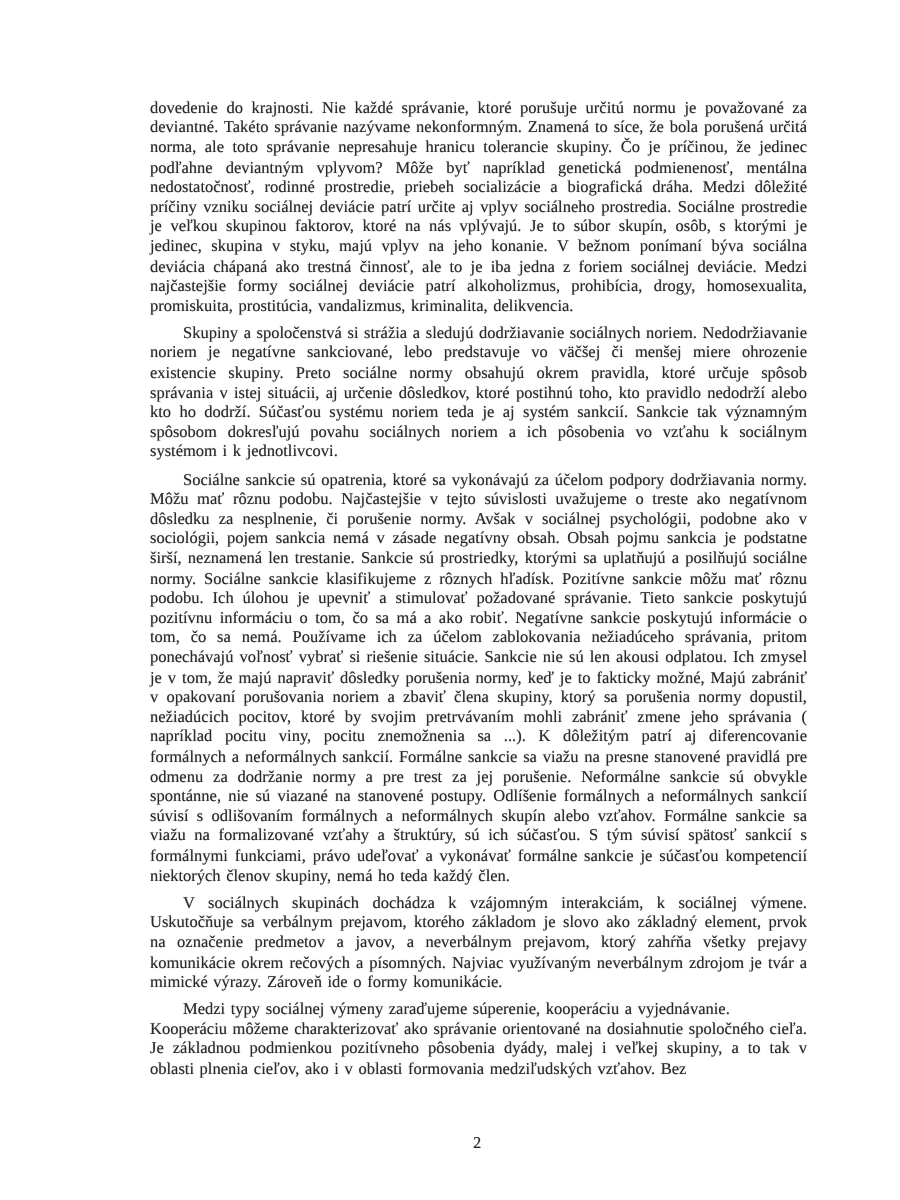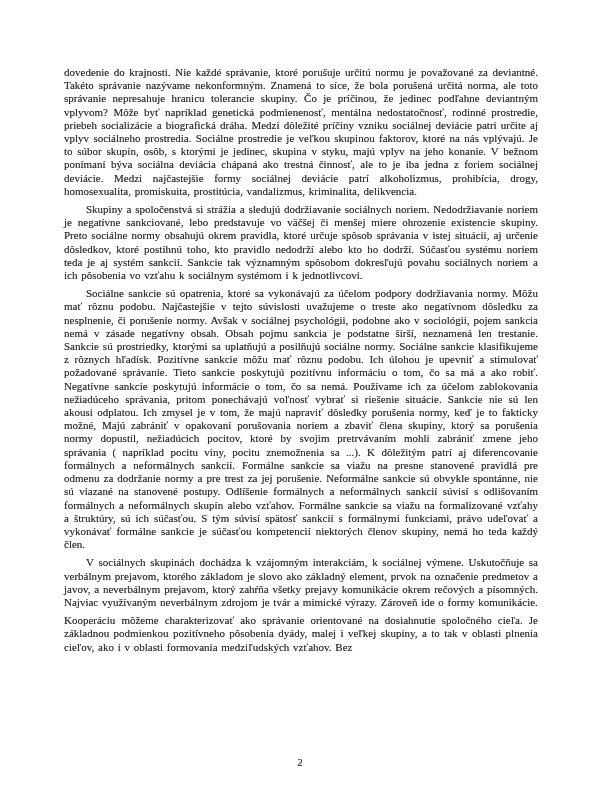--- a/index.html
+++ b/index.html
@@ -14,20 +14,21 @@
     overflow: hidden;
     font-family: "Liberation Serif", "DejaVu Serif", serif;
   }
   .page {
     position: absolute;
     inset: 0;
     box-sizing: border-box;
     padding: 66px 62px 12px 64px;
     background: #ffffff;
     color: #2a2a2a;
+    margin-left: 36px;
   }
   .page-body p.para {
     margin: 0 0 5px 0;
     font-size: 11px;
     line-height: 13.2px;
     text-align: justify;
     text-shadow: 0 0 0.6px rgba(45,45,45,0.55);
     word-spacing: 1px;
   }
   .page-body p.para.indent {
@@ -49,16 +50,17 @@
 </style>
 </head>
 <body>
 
 <div class="page">
   <div class="page-body">
       <p class="para">dovedenie do krajnosti. Nie každé správanie, ktoré porušuje určitú normu je považované za deviantné. Takéto správanie nazývame nekonformným. Znamená to síce, že bola porušená určitá norma, ale toto správanie nepresahuje hranicu tolerancie skupiny. Čo je príčinou, že jedinec podľahne deviantným vplyvom? Môže byť napríklad genetická podmienenosť, mentálna nedostatočnosť, rodinné prostredie, priebeh socializácie a biografická dráha. Medzi dôležité príčiny vzniku sociálnej deviácie patrí určite aj vplyv sociálneho prostredia. Sociálne prostredie je veľkou skupinou faktorov, ktoré na nás vplývajú. Je to súbor skupín, osôb, s ktorými je jedinec, skupina v styku, majú vplyv na jeho konanie. V bežnom ponímaní býva sociálna deviácia chápaná ako trestná činnosť, ale to je iba jedna z foriem sociálnej deviácie. Medzi najčastejšie formy sociálnej deviácie patrí alkoholizmus, prohibícia, drogy, homosexualita, promiskuita, prostitúcia, vandalizmus, kriminalita, delikvencia.</p>
       <p class="para indent">Skupiny a spoločenstvá si strážia a sledujú dodržiavanie sociálnych noriem. Nedodržiavanie noriem je negatívne sankciované, lebo predstavuje vo väčšej či menšej miere ohrozenie existencie skupiny. Preto sociálne normy obsahujú okrem pravidla, ktoré určuje spôsob správania v istej situácii, aj určenie dôsledkov, ktoré postihnú toho, kto pravidlo nedodrží alebo kto ho dodrží. Súčasťou systému noriem teda je aj systém sankcií. Sankcie tak významným spôsobom dokresľujú povahu sociálnych noriem a ich pôsobenia vo vzťahu k sociálnym systémom i k jednotlivcovi.</p>
       <p class="para indent">Sociálne sankcie sú opatrenia, ktoré sa vykonávajú za účelom podpory dodržiavania normy. Môžu mať rôznu podobu. Najčastejšie v tejto súvislosti uvažujeme o treste ako negatívnom dôsledku za nesplnenie, či porušenie normy. Avšak v sociálnej psychológii, podobne ako v sociológii, pojem sankcia nemá v zásade negatívny obsah. Obsah pojmu sankcia je podstatne širší, neznamená len trestanie. Sankcie sú prostriedky, ktorými sa uplatňujú a posilňujú sociálne normy. Sociálne sankcie klasifikujeme z rôznych hľadísk. Pozitívne sankcie môžu mať rôznu podobu. Ich úlohou je upevniť a stimulovať požadované správanie. Tieto sankcie poskytujú pozitívnu informáciu o tom, čo sa má a ako robiť. Negatívne sankcie poskytujú informácie o tom, čo sa nemá. Používame ich za účelom zablokovania nežiadúceho správania, pritom ponechávajú voľnosť vybrať si riešenie situácie. Sankcie nie sú len akousi odplatou. Ich zmysel je v tom, že majú napraviť dôsledky porušenia normy, keď je to fakticky možné, Majú zabrániť v opakovaní porušovania noriem a zbaviť člena skupiny, ktorý sa porušenia normy dopustil, nežiadúcich pocitov, ktoré by svojim pretrvávaním mohli zabrániť zmene jeho správania ( napríklad pocitu viny, pocitu znemožnenia sa ...). K dôležitým patrí aj diferencovanie formálnych a neformálnych sankcií. Formálne sankcie sa viažu na presne stanovené pravidlá pre odmenu za dodržanie normy a pre trest za jej porušenie. Neformálne sankcie sú obvykle spontánne, nie sú viazané na stanovené postupy. Odlíšenie formálnych a neformálnych sankcií súvisí s odlišovaním formálnych a neformálnych skupín alebo vzťahov. Formálne sankcie sa viažu na formalizované vzťahy a štruktúry, sú ich súčasťou. S tým súvisí spätosť sankcií s formálnymi funkciami, právo udeľovať a vykonávať formálne sankcie je súčasťou kompetencií niektorých členov skupiny, nemá ho teda každý člen.</p>
       <p class="para indent">V sociálnych skupinách dochádza k vzájomným interakciám, k sociálnej výmene. Uskutočňuje sa verbálnym prejavom, ktorého základom je slovo ako základný element, prvok na označenie predmetov a javov, a neverbálnym prejavom, ktorý zahŕňa všetky prejavy komunikácie okrem rečových a písomných. Najviac využívaným neverbálnym zdrojom je tvár a mimické výrazy. Zároveň ide o formy komunikácie.</p>
+      <p class="para indent tight">Medzi typy sociálnej výmeny zaraďujeme súperenie, kooperáciu a vyjednávanie.</p>
       <p class="para">Kooperáciu môžeme charakterizovať ako správanie orientované na dosiahnutie spoločného cieľa. Je základnou podmienkou pozitívneho pôsobenia dyády, malej i veľkej skupiny, a to tak v oblasti plnenia cieľov, ako i v oblasti formovania medziľudských vzťahov. Bez</p>
     </div>
   <div class="page-number">2</div>
 </div>
 
 </body></html>

